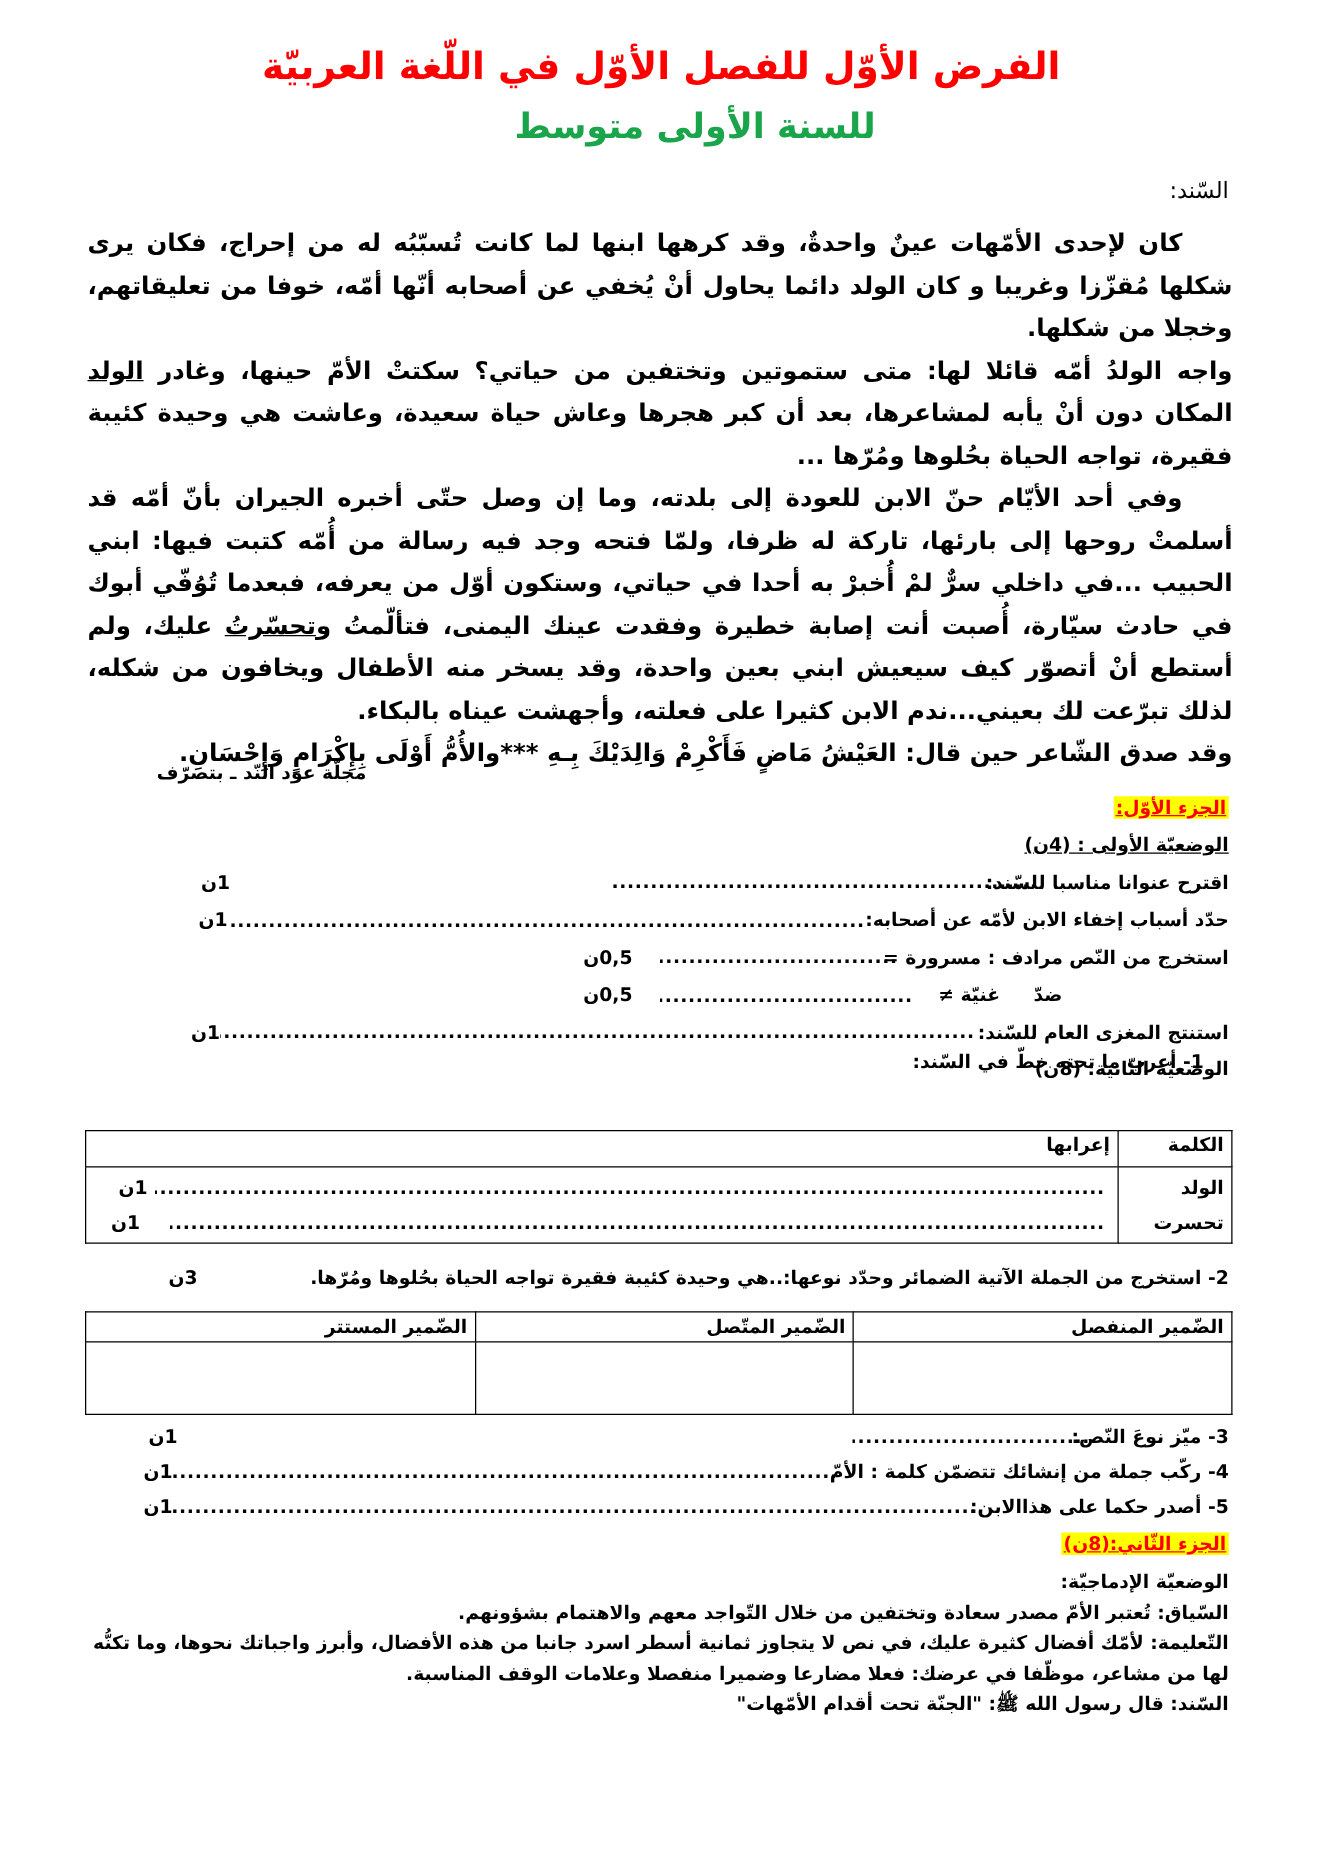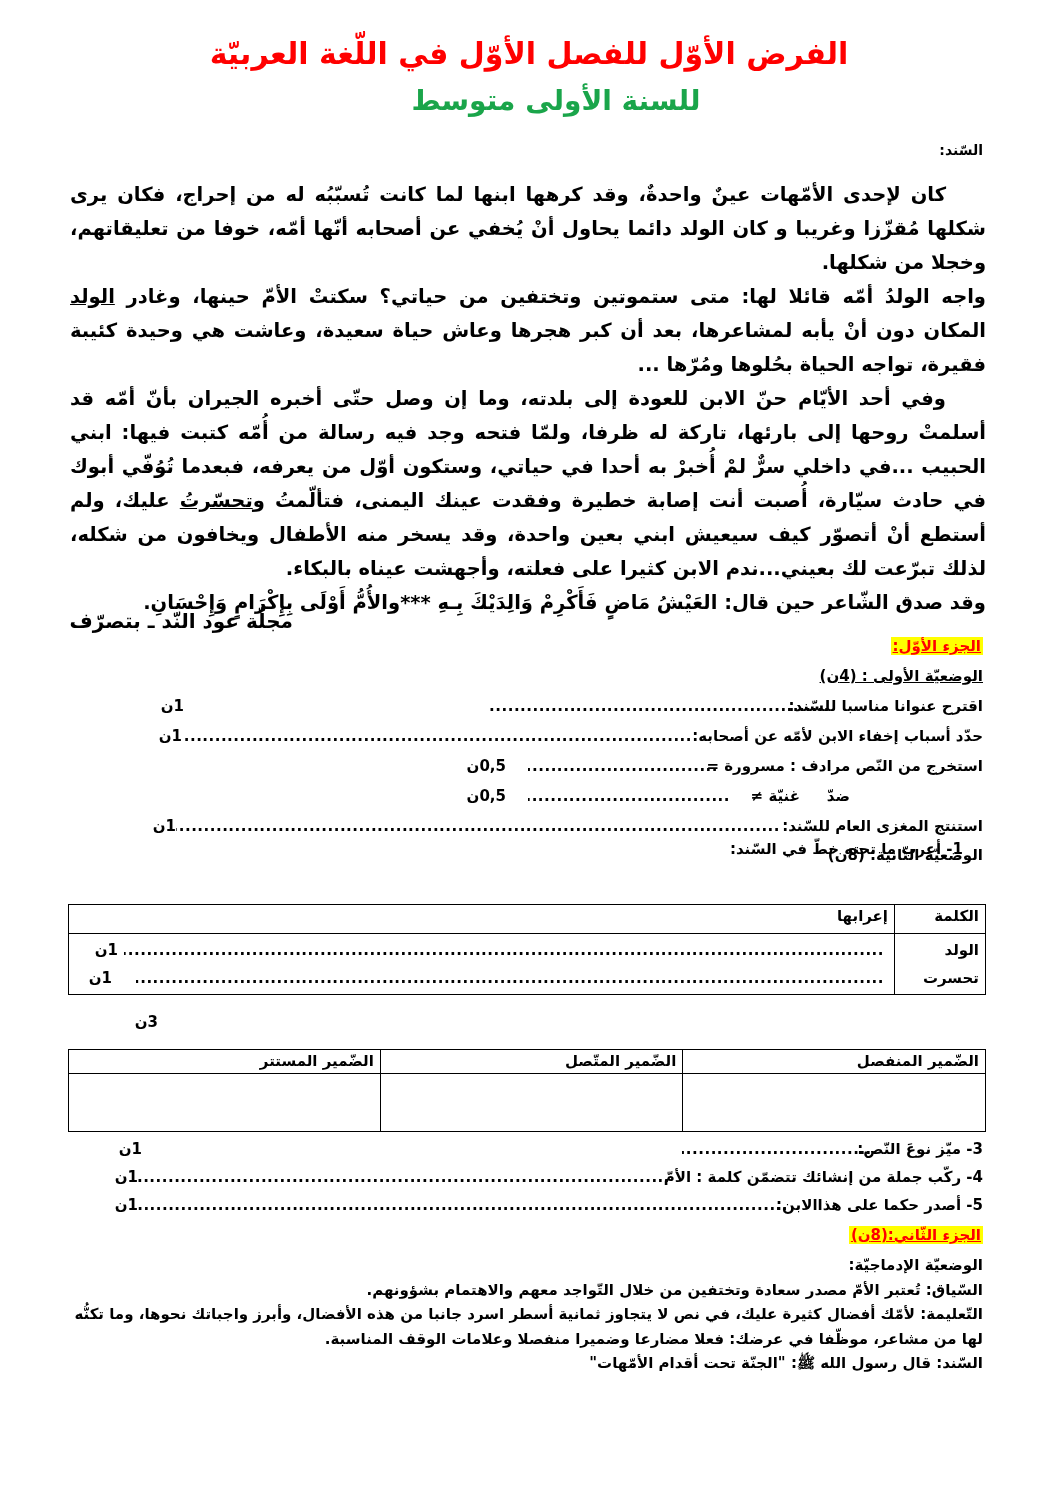--- a/index.html
+++ b/index.html
@@ -10,33 +10,33 @@
     }
     .page { position: absolute; left: 0; top: 0; width: 1058px; height: 1497px; }
     .title {
       position: absolute; left: 0; width: 1058px; text-align: center;
       font-weight: bold; direction: rtl;
     }
     .title.t1 { top: 36px; font-size: 30px; color: #ff0000; }
     .title.t2 { top: 84px; font-size: 28px; color: #1aa54a; margin-left: 27px; }
 
     .sanad-label {
-      position: absolute; right: 75px; top: 142px; font-size: 14px; font-weight: bold; margin-left: 48px;
+      position: absolute; right: 75px; top: 142px; font-size: 18px; font-weight: normal; margin-left: 48px;
     }
     .passage {
       position: absolute; right: 72px; top: 178px; width: 916px;
       font-size: 19.5px; font-weight: bold; line-height: 34px;
       text-align: justify; text-align-last: right; direction: rtl;
     }
     .passage p { margin: 0; }
     .passage .indent { text-indent: 40px; }
     .passage u { text-decoration: underline; }
 
     .source {
-      position: absolute; right: 765px; top: 609px; font-size: 20px; font-weight: bold;
+      position: absolute; right: 765px; top: 609px; font-size: 15px; font-weight: bold;
       direction: rtl;
     }
 
     .section-head {
       position: absolute; right: 75px; font-size: 15px; font-weight: bold;
       color: #ff0000; background: #ffff00; text-decoration: underline;
       padding: 0 2px; direction: rtl;
     }
     .line {
       position: absolute; font-size: 15px; font-weight: bold; direction: rtl; white-space: nowrap;
@@ -133,20 +133,21 @@
         <div style="position:relative; height:28px;">
           <span class="dots" style="right:4px; width:748px; top:0;">........................................................................................................................................................................................................</span>
           <span class="mark" style="right:776px; top:0;">1ن</span>
         </div>
       </td>
     </tr>
   </tbody>
     </table>
 
   <div class="line" style="right:0; top:1013px; width:1058px; height:24px;">
+    <span class="lbl">2- استخرج من الجملة الآتية الضمائر وحدّد نوعها:..هي وحيدة كئيبة فقيرة تواجه الحياة بحُلوها ومُرّها.</span>
     <span class="mark" style="right:900px;">3ن</span>
   </div>
 
   <table class="grid" style="right:72px; top:1049px; width:918px;">
     <tbody>
         <tr style="height:24px;">
       <td style="width:33%;">الضّمير المنفصل</td>
       <td style="width:33%;">الضّمير المتّصل</td>
       <td>الضّمير المستتر</td>
     </tr>

